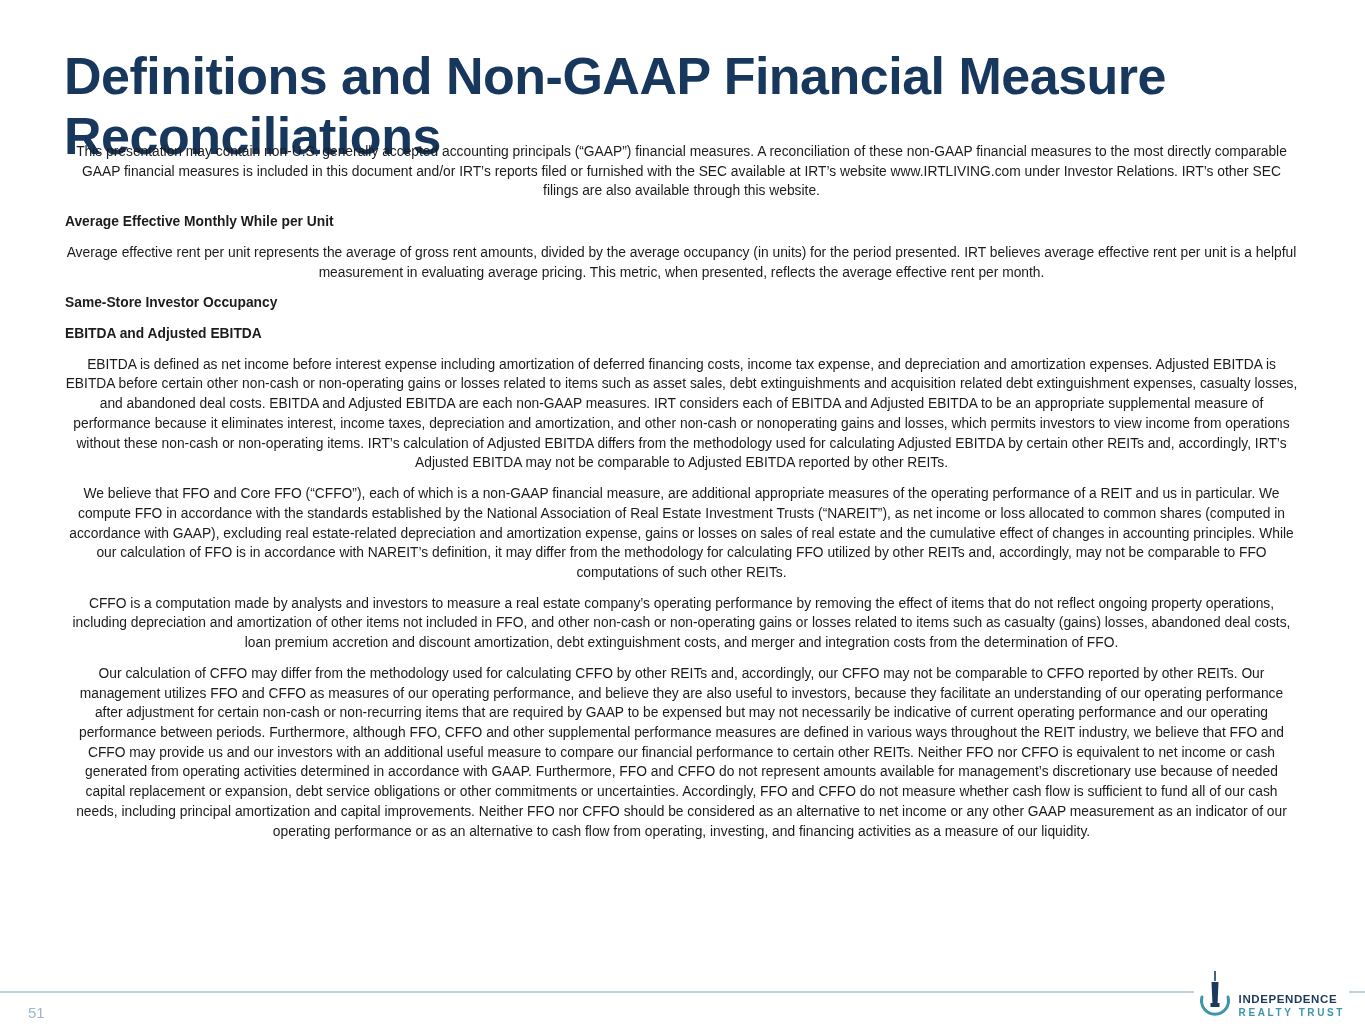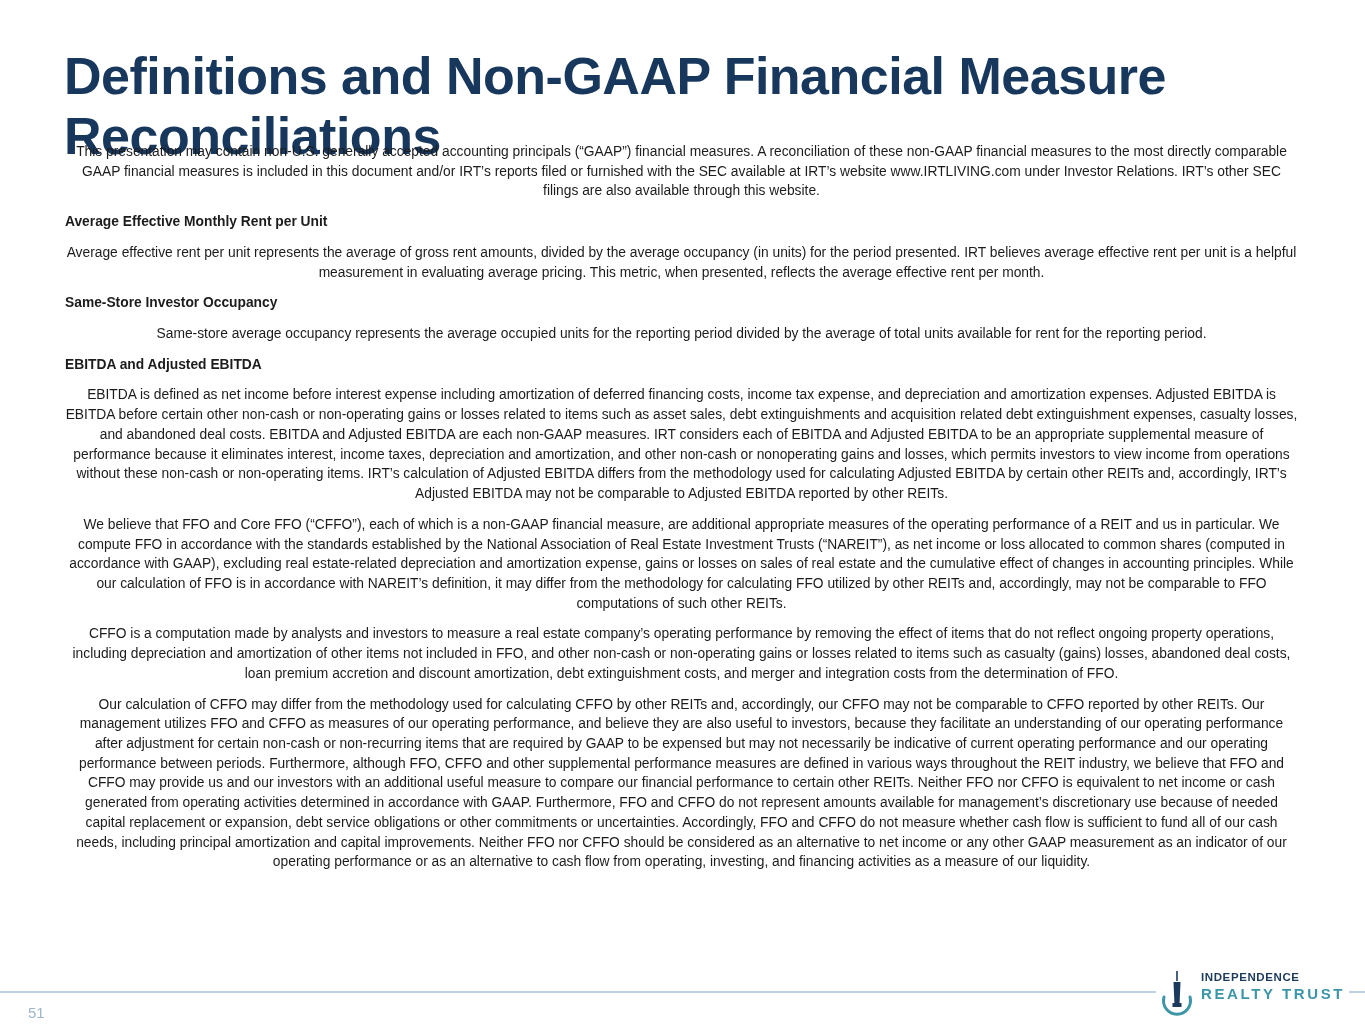--- a/index.html
+++ b/index.html
@@ -61,21 +61,21 @@
     bottom: 6px;
     font-size: 15px;
     color: #9FB6CC;
   }
 
   .logo {
     position: absolute;
     right: 16px;
     bottom: 6px;
     display: flex;
-    align-items: flex-start;
+    align-items: flex-end;
     gap: 7px;
     background: #ffffff;
     padding: 2px 4px;
   }
 
   .logo-icon { width: 34px; height: 48px; flex: 0 0 auto; }
 
   .logo-text {
     display: flex;
     flex-direction: column;
@@ -84,42 +84,41 @@
   }
 
   .logo-line1 {
     font-size: 11.5px;
     font-weight: 700;
     color: #1B3A5C;
     letter-spacing: 0.6px;
   }
 
   .logo-line2 {
-    font-size: 15px;
+    font-size: 10px;
     font-weight: 700;
     color: #3D96A8;
     letter-spacing: 2.6px;
   }
 </style>
 </head>
 <body>
 
 <div class="slide">
 
   <h1 class="title">Definitions and Non-GAAP Financial Measure Reconciliations</h1>
 
   <div class="content">
 
     <p>This presentation may contain non-U.S. generally accepted accounting principals (“GAAP”) financial measures. A reconciliation of these non-GAAP financial measures to the most directly comparable GAAP financial measures is included in this document and/or IRT’s reports filed or furnished with the SEC available at IRT’s website www.IRTLIVING.com under Investor Relations. IRT’s other SEC filings are also available through this website.</p>
 
-    <h3>Average Effective Monthly Rent per Unit</h3>
+    <h3>Average Effective Monthly While per Unit</h3>
     <p>Average effective rent per unit represents the average of gross rent amounts, divided by the average occupancy (in units) for the period presented. IRT believes average effective rent per unit is a helpful measurement in evaluating average pricing. This metric, when presented, reflects the average effective rent per month.</p>
 
     <h3>Same-Store Investor Occupancy</h3>
-    <p>Same-store average occupancy represents the average occupied units for the reporting period divided by the average of total units available for rent for the reporting period.</p>
 
     <h3>EBITDA and Adjusted EBITDA</h3>
     <p>EBITDA is defined as net income before interest expense including amortization of deferred financing costs, income tax expense, and depreciation and amortization expenses. Adjusted EBITDA is EBITDA before certain other non-cash or non-operating gains or losses related to items such as asset sales, debt extinguishments and acquisition related debt extinguishment expenses, casualty losses, and abandoned deal costs. EBITDA and Adjusted EBITDA are each non-GAAP measures. IRT considers each of EBITDA and Adjusted EBITDA to be an appropriate supplemental measure of performance because it eliminates interest, income taxes, depreciation and amortization, and other non-cash or nonoperating gains and losses, which permits investors to view income from operations without these non-cash or non-operating items. IRT’s calculation of Adjusted EBITDA differs from the methodology used for calculating Adjusted EBITDA by certain other REITs and, accordingly, IRT’s Adjusted EBITDA may not be comparable to Adjusted EBITDA reported by other REITs.</p>
 
     <p>We believe that FFO and Core FFO (“CFFO”), each of which is a non-GAAP financial measure, are additional appropriate measures of the operating performance of a REIT and us in particular. We compute FFO in accordance with the standards established by the National Association of Real Estate Investment Trusts (“NAREIT”), as net income or loss allocated to common shares (computed in accordance with GAAP), excluding real estate-related depreciation and amortization expense, gains or losses on sales of real estate and the cumulative effect of changes in accounting principles. While our calculation of FFO is in accordance with NAREIT’s definition, it may differ from the methodology for calculating FFO utilized by other REITs and, accordingly, may not be comparable to FFO computations of such other REITs.</p>
     <p>CFFO is a computation made by analysts and investors to measure a real estate company’s operating performance by removing the effect of items that do not reflect ongoing property operations, including depreciation and amortization of other items not included in FFO, and other non-cash or non-operating gains or losses related to items such as casualty (gains) losses, abandoned deal costs, loan premium accretion and discount amortization, debt extinguishment costs, and merger and integration costs from the determination of FFO.</p>
     <p>Our calculation of CFFO may differ from the methodology used for calculating CFFO by other REITs and, accordingly, our CFFO may not be comparable to CFFO reported by other REITs. Our management utilizes FFO and CFFO as measures of our operating performance, and believe they are also useful to investors, because they facilitate an understanding of our operating performance after adjustment for certain non-cash or non-recurring items that are required by GAAP to be expensed but may not necessarily be indicative of current operating performance and our operating performance between periods. Furthermore, although FFO, CFFO and other supplemental performance measures are defined in various ways throughout the REIT industry, we believe that FFO and CFFO may provide us and our investors with an additional useful measure to compare our financial performance to certain other REITs. Neither FFO nor CFFO is equivalent to net income or cash generated from operating activities determined in accordance with GAAP. Furthermore, FFO and CFFO do not represent amounts available for management’s discretionary use because of needed capital replacement or expansion, debt service obligations or other commitments or uncertainties. Accordingly, FFO and CFFO do not measure whether cash flow is sufficient to fund all of our cash needs, including principal amortization and capital improvements. Neither FFO nor CFFO should be considered as an alternative to net income or any other GAAP measurement as an indicator of our operating performance or as an alternative to cash flow from operating, investing, and financing activities as a measure of our liquidity.</p>
 
   </div>
 

